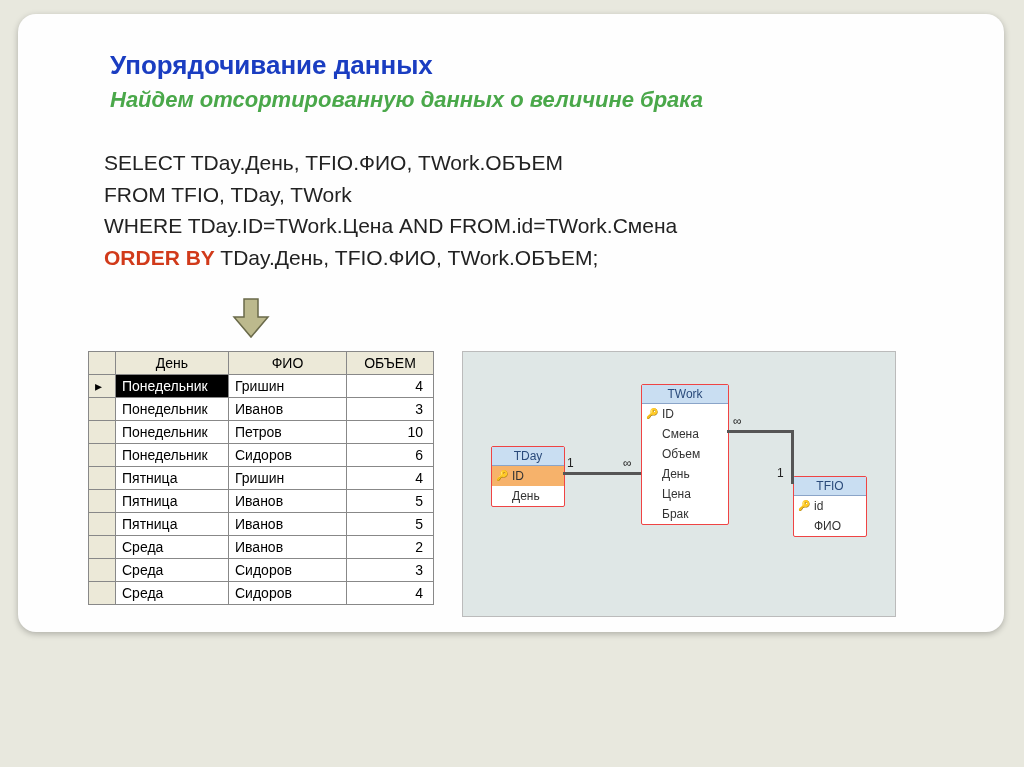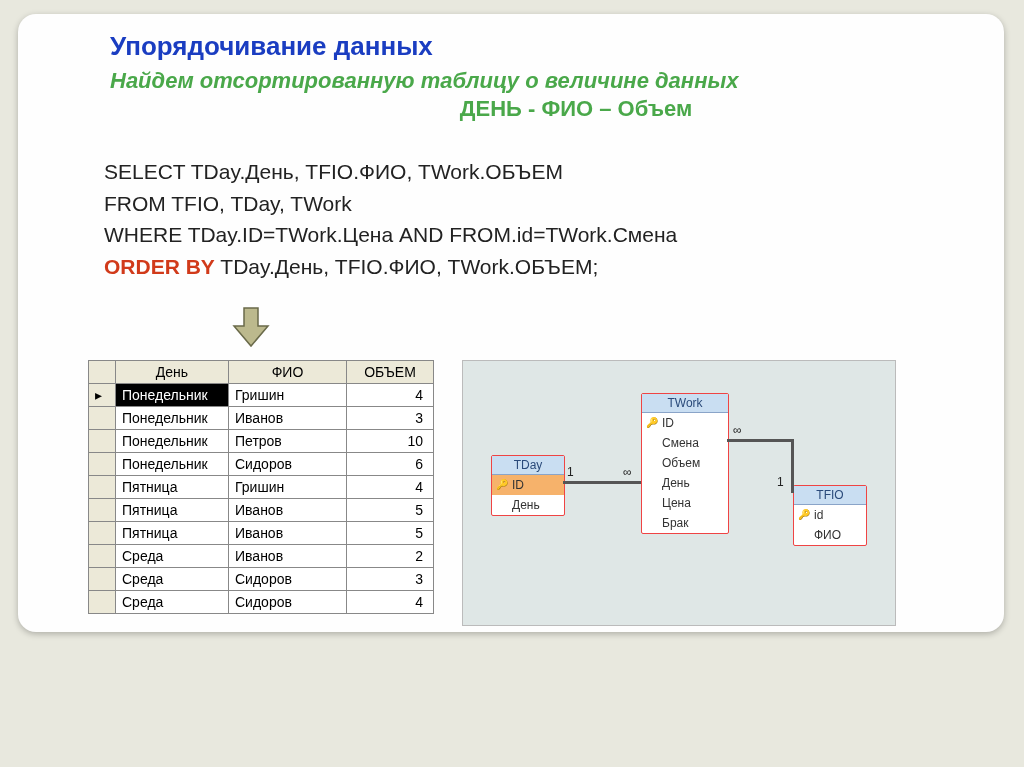--- a/index.html
+++ b/index.html
@@ -13,21 +13,21 @@
     position: relative;
   }
   .slide {
     background: #fefefe;
     margin: 14px 18px;
     width: 986px;
     height: 618px;
     box-shadow: 0 2px 6px rgba(0,0,0,0.25);
     position: relative;
     box-sizing: border-box;
-    padding: 17px 60px 30px 70px;
+    padding: 36px 60px 30px 70px;
     border-radius: 18px;
   }
   .title {
     font-size: 26px;
     font-weight: bold;
     color: #1a3dc1;
     margin: 0 0 6px 22px;
   }
   .subtitle {
     font-size: 22px;
@@ -135,22 +135,21 @@
     position: absolute;
     font-size: 12px;
     color: #222;
   }
 </style>
 </head>
 <body>
 
 <div class="slide">
   <h1 class="title">Упорядочивание данных</h1>
-  <div class="subtitle">Найдем отсортированную таблицу  о величине данных</div>
-  <div class="subtitle2">ДЕНЬ - ФИО – Объем</div>
+  <div class="subtitle">Найдем отсортированную данных  о величине брака</div>
 
   <div class="sql-block">
     <div>
       <span class="kw">SELECT</span><span> TDay.День, TFIO.ФИО, TWork.ОБЪЕМ</span>
     </div>
     <div>
       <span class="kw">FROM</span><span> TFIO, TDay, TWork</span>
     </div>
     <div>
       <span class="kw">WHERE</span><span> TDay.ID=TWork.Цена </span><span class="kw">AND</span><span> FROM.id=TWork.Смена</span>

